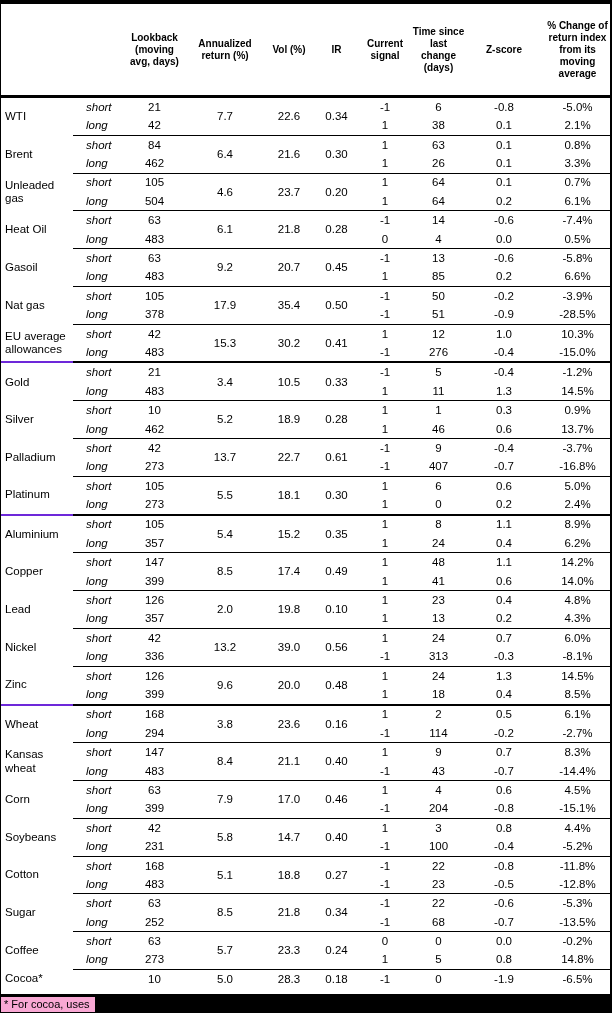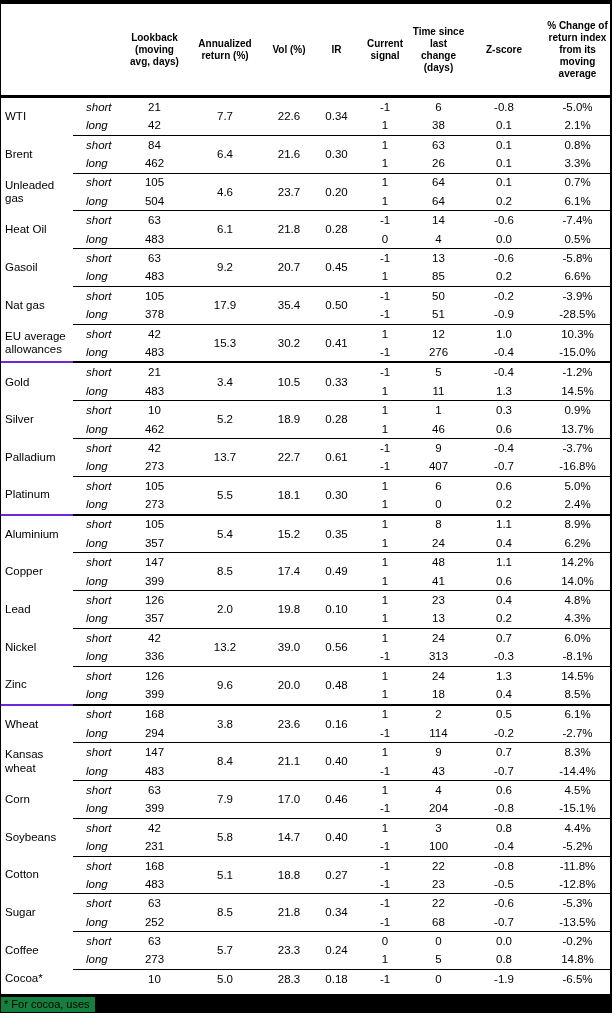--- a/index.html
+++ b/index.html
@@ -22,21 +22,21 @@
   tr.group td{border-top:1px solid #000;}
   tr.group td.name{border-top:none;}
   tr.section td{border-top:2px solid #000;}
   tr.section td.name{border-top:2px solid #6d28d9;}
   .footer{
     position:absolute;left:0;right:0;bottom:0;height:19px;
     box-sizing:border-box;border-top:3px solid #000;
     display:flex;align-items:stretch;background:#000;
   }
   .footnote{
-    background:#15803d;font-size:11px;line-height:15px;padding:0 5px 1px 3px;
+    background:#f9a8d4;font-size:11px;line-height:15px;padding:0 5px 1px 3px;
     border-bottom:1px solid #000;white-space:nowrap;
   }
   .redaction{flex:1;background:#000;}
 </style>
 </head>
 <body>
 
 <div class="frame">
   <table>
     <colgroup>

